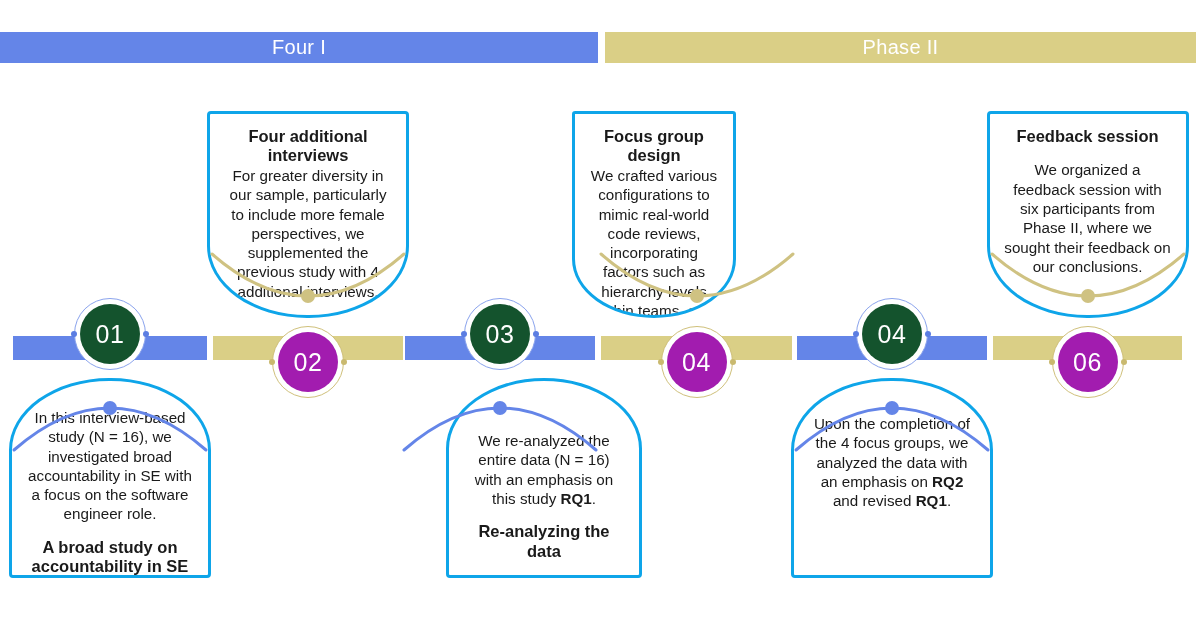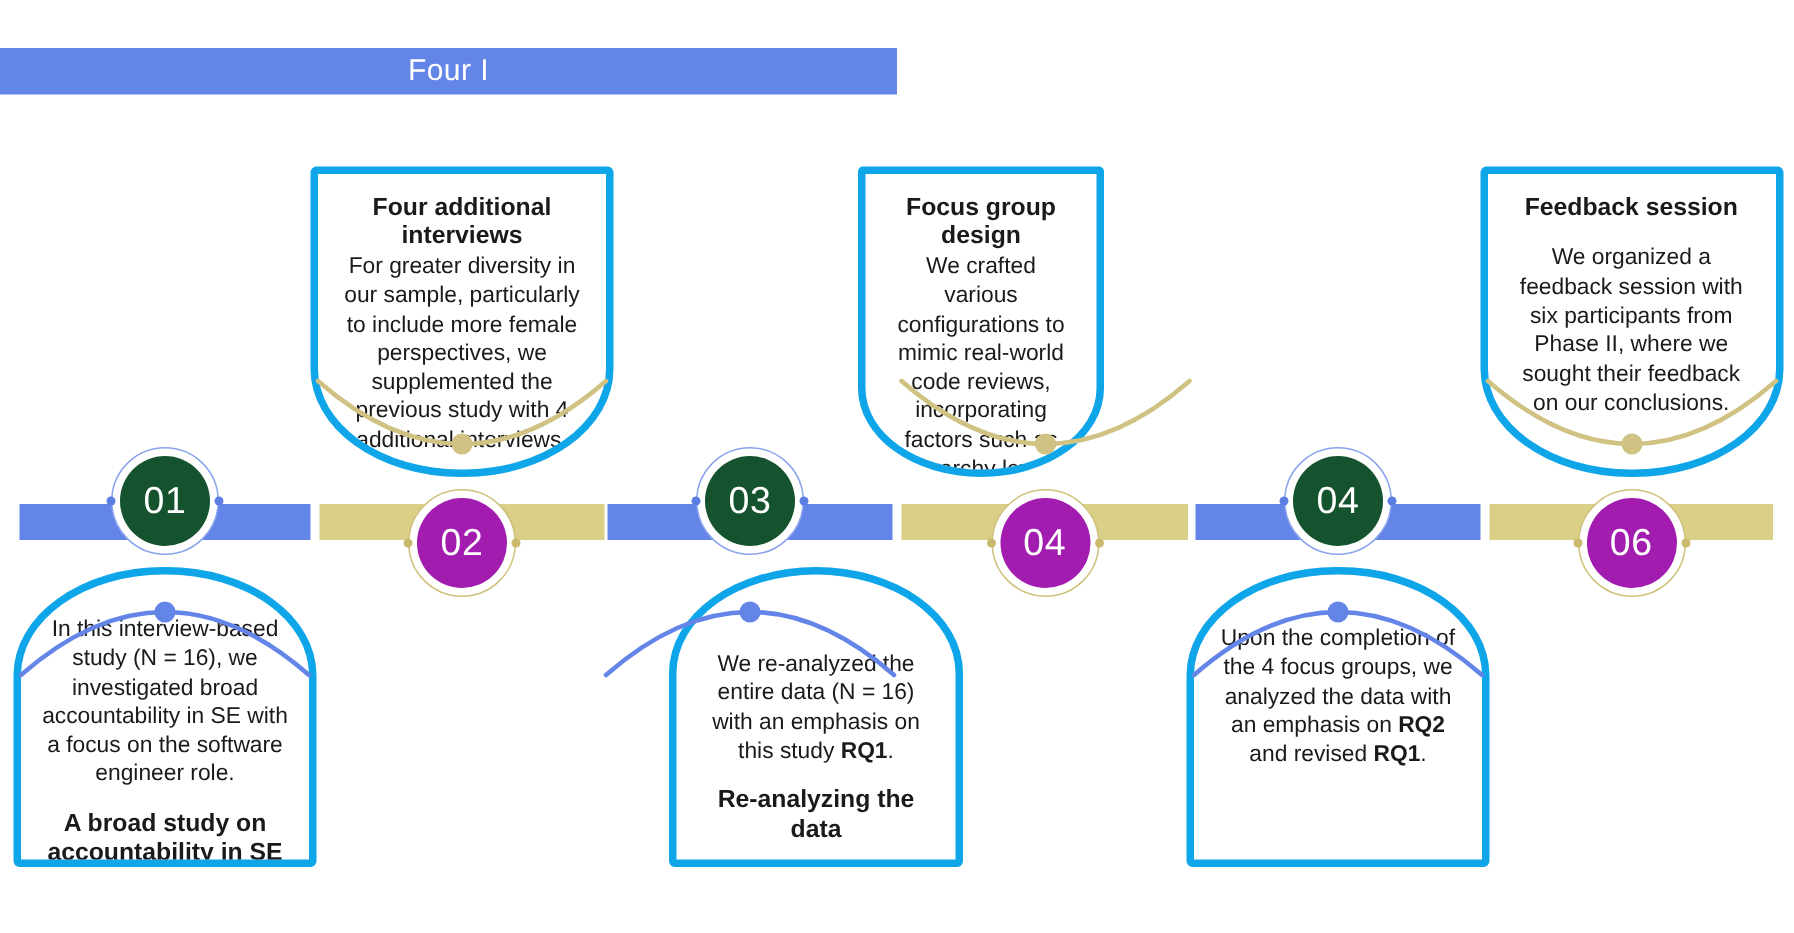--- a/index.html
+++ b/index.html
@@ -43,21 +43,21 @@
     height: 24px;
   }
   .track-blue { background: #6485e8; }
   .track-gold { background: #dacf86; }
 
   
   .card {
     position: absolute;
     box-sizing: border-box;
     background: #ffffff;
-    border: 5px solid #0ea5e9;
+    border: 3px solid #0ea5e9;
     overflow: hidden;
   }
   .card-top {
     
     border-radius: 4px 4px 100px 100px / 4px 4px 72px 72px;
   }
   .card-bottom {
     
     border-radius: 100px 100px 4px 4px / 72px 72px 4px 4px;
   }
@@ -136,20 +136,23 @@
   .pip.blue { background: #5b7de2; }
   .pip.gold { background: #c9b96f; }
 </style>
 </head>
 <body>
 
 <div id="stage">
 
   <div class="phase-bar" id="phase-1">
     <span>Four I</span>
+  </div>
+  <div class="phase-bar" id="phase-2">
+    <span>Phase II</span>
   </div>
 
   <div id="dynamic-layer">
       <div class="track-seg track-blue" style="left: 13px; width: 194px;"></div>
       <div class="track-seg track-gold" style="left: 213px; width: 190px;"></div>
       <div class="track-seg track-blue" style="left: 405px; width: 190px;"></div>
       <div class="track-seg track-gold" style="left: 601px; width: 191px;"></div>
       <div class="track-seg track-blue" style="left: 797px; width: 190px;"></div>
       <div class="track-seg track-gold" style="left: 993px; width: 189px;"></div>
       <div class="card card-bottom" style="left: 9px; width: 202px; top: 378px; height: 200px;">

